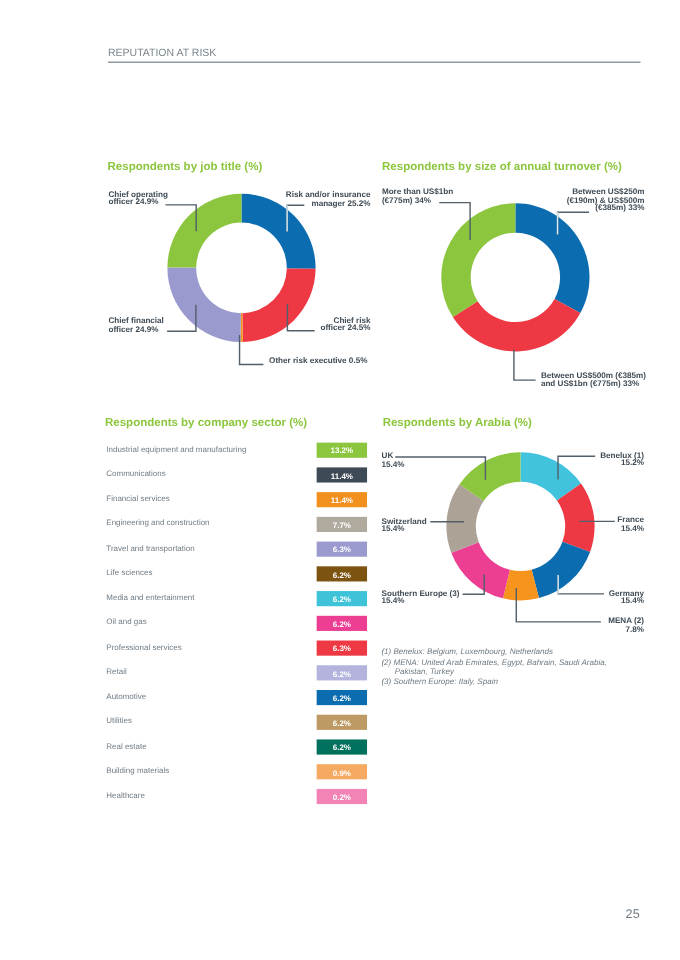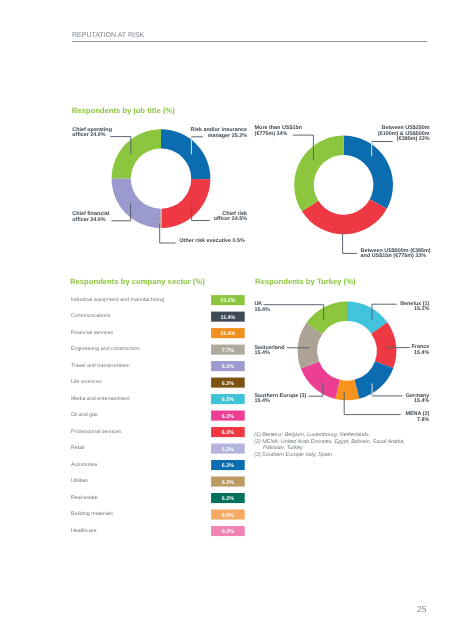--- a/index.html
+++ b/index.html
@@ -20,22 +20,23 @@
 </style>
 </head>
 <body>
 
 <div class="page">
 
   <div class="running-header">REPUTATION AT RISK</div>
   <div class="header-rule"></div>
 
   <div class="chart-title" style="left:71.7px;top:106.9px">Respondents by job title (%)</div>
+  <div class="chart-title" style="left:254.7px;top:106.9px">Respondents by size of annual turnover (%)</div>
   <div class="chart-title" style="left:70px;top:278.3px">Respondents by company sector (%)</div>
-  <div class="chart-title" style="left:255.1px;top:278.2px">Respondents by Turkey (%)</div>
+  <div class="chart-title" style="left:255.1px;top:278.2px">Respondents by Arabia (%)</div>
 
   <svg id="art" width="453" height="640">
       <g>
         <path d="M 161 129.2 A 49.4 49.4 0 0 1 210.3960995836685 179.22076237023762 L 191.19761553495525 178.97949440447724 A 30.2 30.2 0 0 0 161 148.4 Z" fill="#0b6cb0"></path>
         <path d="M 210.3960995836685 179.22076237023762 A 49.4 49.4 0 0 1 161.93111292194115 227.99122420761196 L 161.56922287940532 208.79463504190042 A 30.2 30.2 0 0 0 191.19761553495525 178.97949440447724 Z" fill="#ee3843"></path>
         <path d="M 161.93111292194115 227.99122420761196 A 49.4 49.4 0 0 1 160.37923762976237 227.99609958366852 L 160.62050559552273 208.79761553495524 A 30.2 30.2 0 0 0 161.56922287940532 208.79463504190042 Z" fill="#f7941d"></path>
         <path d="M 160.37923762976237 227.99609958366852 A 49.4 49.4 0 0 1 111.60097511370682 178.28961268810139 L 130.80059612214467 178.41024905224012 A 30.2 30.2 0 0 0 160.62050559552273 208.79761553495524 Z" fill="#9a9ace"></path>
         <path d="M 111.60097511370682 178.28961268810139 A 49.4 49.4 0 0 1 161 129.2 L 161 148.4 A 30.2 30.2 0 0 0 130.80059612214467 178.41024905224012 Z" fill="#8cc63e"></path>
       </g>
       <g>

